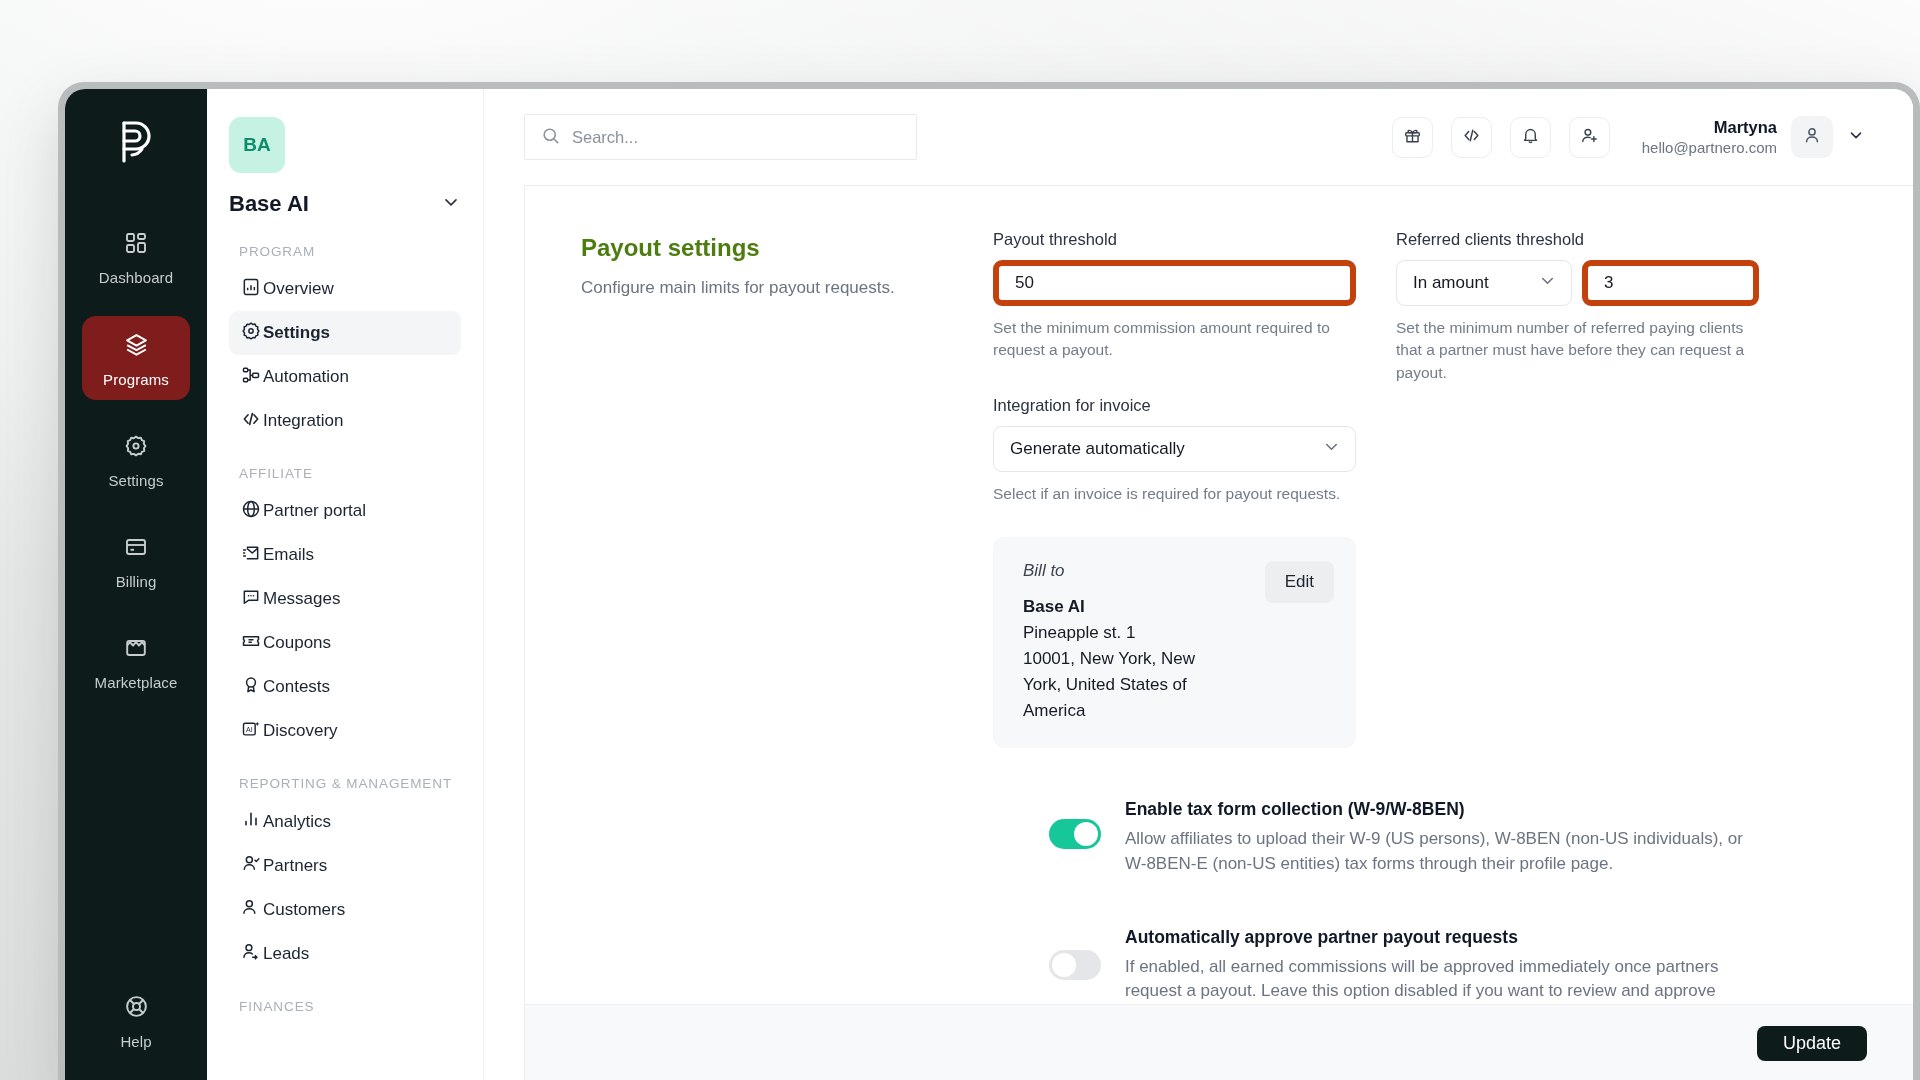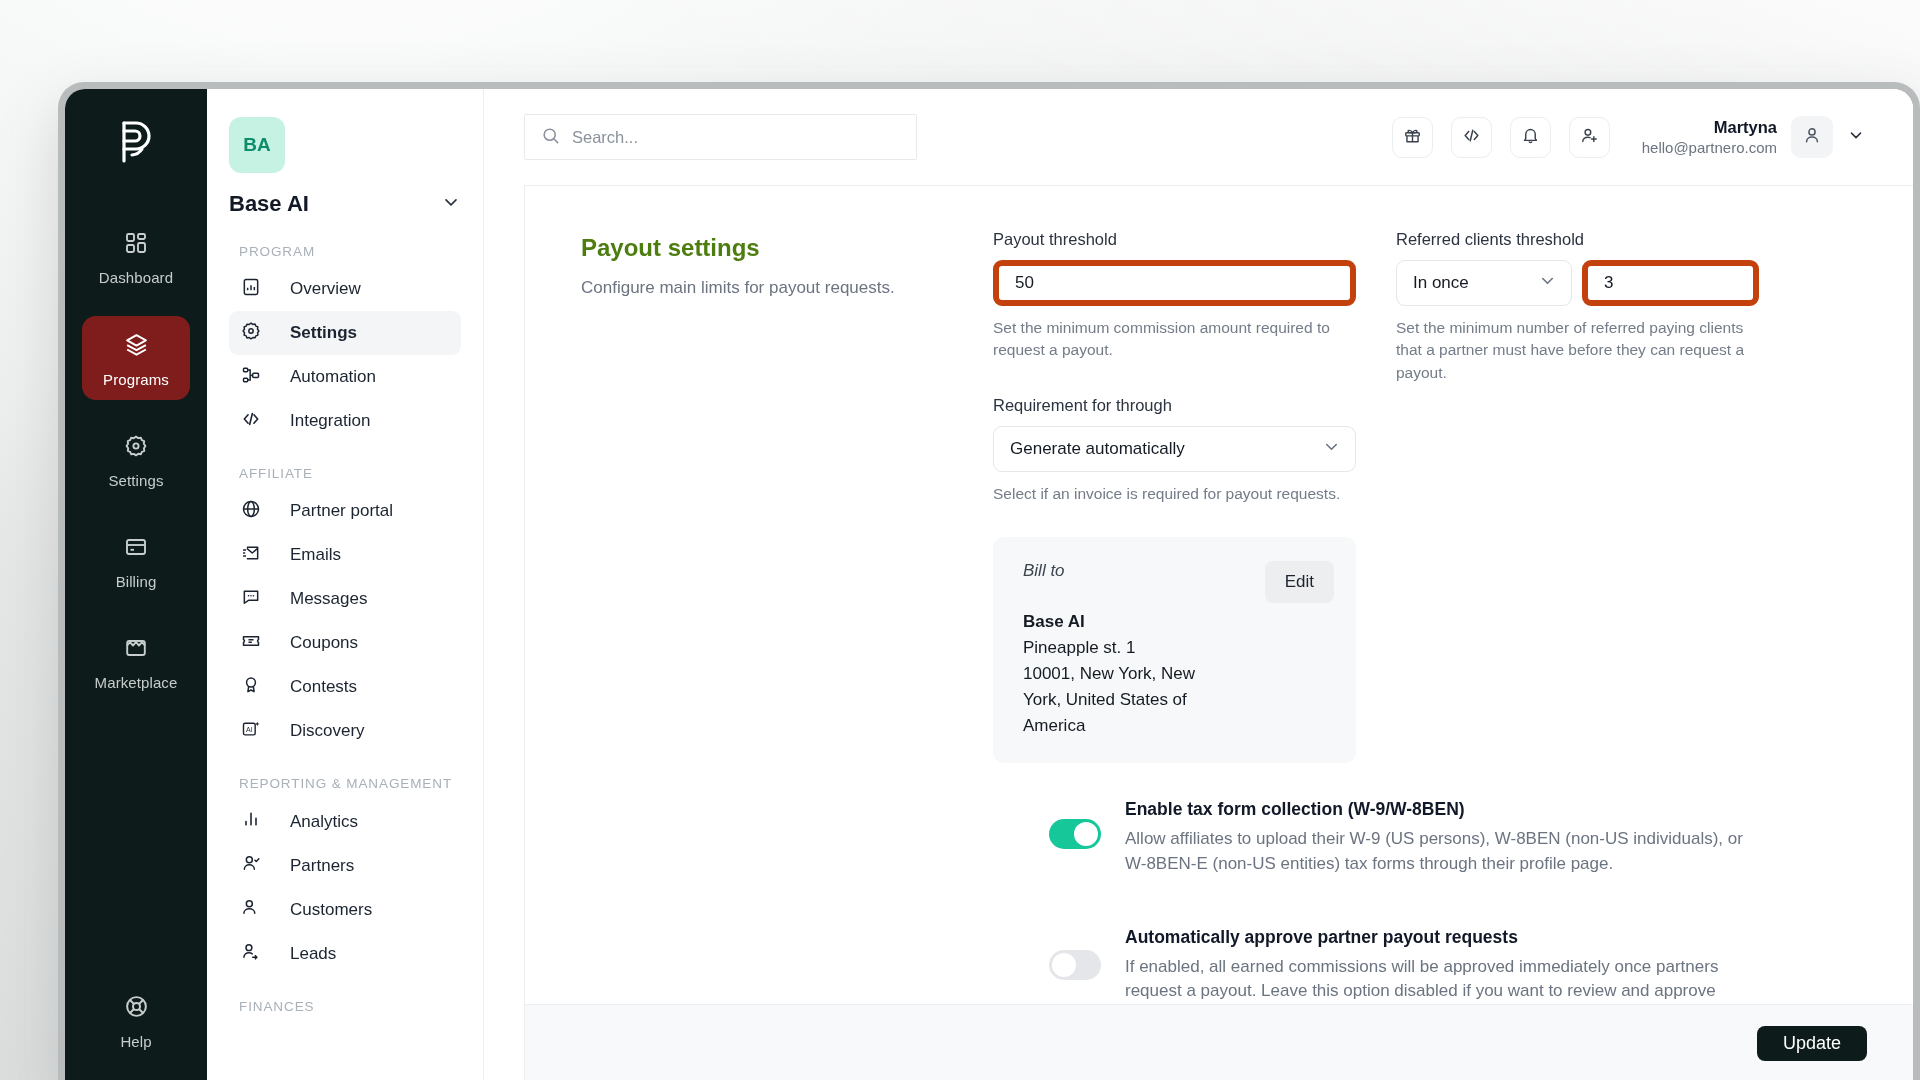--- a/index.html
+++ b/index.html
@@ -94,21 +94,21 @@
     margin-top: 18px; margin-bottom: 26px;
     cursor: pointer;
   }
   .prog-name { font-size: 22px; font-weight: 700; color: #121826; }
   .sec-label {
     font-size: 13.5px; letter-spacing: .9px;
     color: #a9b0b8; font-weight: 400;
     margin: 22px 0 6px 10px; line-height: 1.35;
   }
   .nav-item {
-    display: flex; align-items: center; gap: 29px;
+    display: flex; align-items: center; gap: 2px;
     height: 44px; padding: 0 12px;
     border-radius: 9px;
     font-size: 17px; color: #1b2430;
     cursor: pointer;
   }
   .nav-item.active { background: #f3f5f6; font-weight: 700; }
   .nav-item svg { stroke: #1b2430; flex: 0 0 auto; }
 
   
   .main { flex: 1 1 auto; display: flex; flex-direction: column; min-width: 0; background: #fff; }
@@ -202,21 +202,21 @@
   .split .sel { width: 176px; flex: 0 0 176px; }
   .split .finput { flex: 1 1 auto; }
 
   .billcard {
     margin-top: 32px;
     background: #f7f8f9;
     border-radius: 11px;
     padding: 24px 22px 24px 30px;
     display: flex; justify-content: space-between; align-items: flex-start;
   }
-  .bill-to { font-size: 17px; font-style: italic; color: #3d4550; margin-bottom: 28px; }
+  .bill-to { font-size: 17px; font-style: italic; color: #3d4550; margin-bottom: 13px; }
   .bill-lines { font-size: 17px; color: #151b24; line-height: 1.52; }
   .bill-lines b { font-weight: 700; }
   .edit-btn {
     background: #eceef0; color: #1d242e;
     border: none; border-radius: 8px;
     font-size: 17px; font-family: inherit;
     padding: 11px 20px; cursor: pointer;
   }
 
   .toggle-row { display: flex; gap: 24px; margin-top: 36px; align-items: flex-start; }
@@ -576,21 +576,21 @@
 
             <div class="fcol">
 
               <div>
                 <div class="flabel">Payout threshold</div>
                 <div class="finput">50</div>
                 <div class="fhelp">Set the minimum commission amount required to request a payout.</div>
               </div>
 
               <div style="margin-top:34px">
-                <div class="flabel">Requirement for through</div>
+                <div class="flabel">Integration for invoice</div>
                 <div class="sel">
                   <span>Generate automatically</span>
                   <span>
                     <svg width="19" height="19" viewBox="0 0 24 24" fill="none" stroke="#6b7280" stroke-width="2" stroke-linecap="round" stroke-linejoin="round">
                           <path d="M6 9.5 12 15.5 18 9.5"></path>
                         </svg>
                   </span>
                 </div>
                 <div class="fhelp">Select if an invoice is required for payout requests.</div>
               </div>
@@ -608,21 +608,21 @@
                 </div>
                 <button class="edit-btn">Edit</button>
               </div>
             </div>
 
             <div class="fcol">
               <div>
                 <div class="flabel">Referred clients threshold</div>
                 <div class="split">
                   <div class="sel">
-                    <span>In once</span>
+                    <span>In amount</span>
                     <span>
                       <svg width="19" height="19" viewBox="0 0 24 24" fill="none" stroke="#6b7280" stroke-width="2" stroke-linecap="round" stroke-linejoin="round">
                             <path d="M6 9.5 12 15.5 18 9.5"></path>
                           </svg>
                     </span>
                   </div>
                   <div class="finput">3</div>
                 </div>
                 <div class="fhelp">Set the minimum number of referred paying clients that a partner must have before they can request a payout.</div>
               </div>

